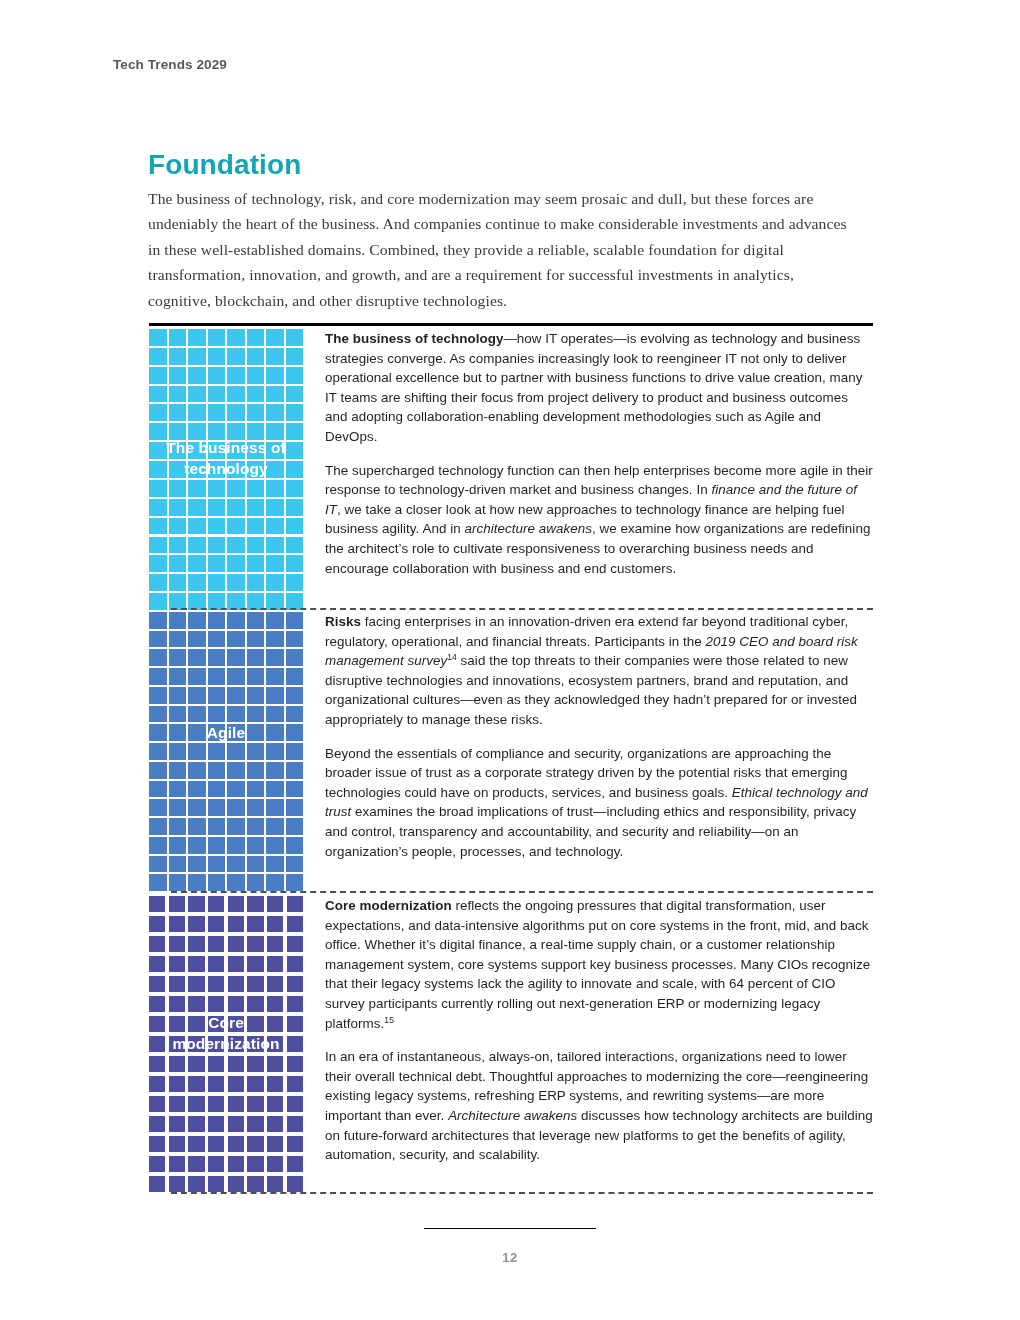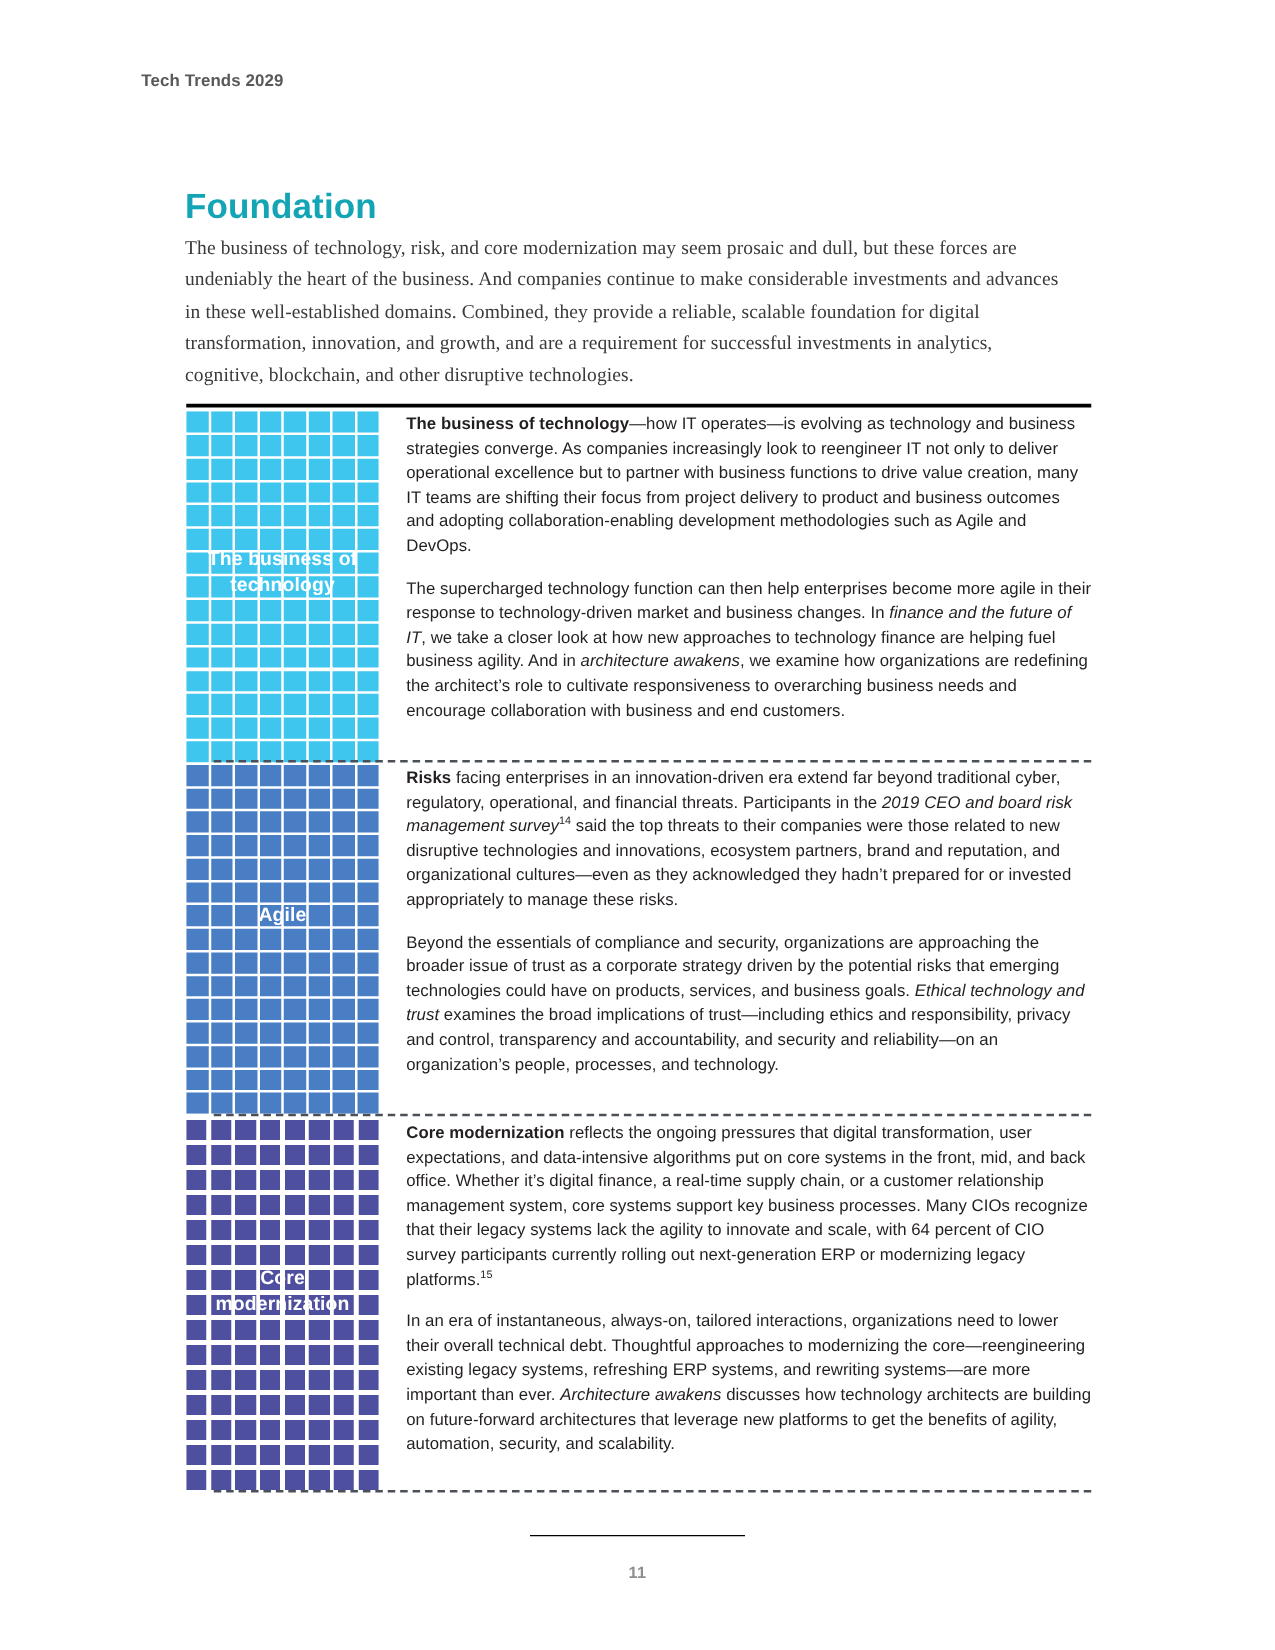--- a/index.html
+++ b/index.html
@@ -564,13 +564,13 @@
       <p><b>Core modernization</b><span> reflects the ongoing pressures that digital transformation, user expectations, and data-intensive algorithms put on core systems in the front, mid, and back office. Whether it’s digital finance, a real-time supply chain, or a customer relationship management system, core systems support key business processes. Many CIOs recognize that their legacy systems lack the agility to innovate and scale, with 64 percent of CIO survey participants currently rolling out next-generation ERP or modernizing legacy platforms.</span><sup>15</sup></p>
       <p><span>In an era of instantaneous, always-on, tailored interactions, organizations need to lower their overall technical debt. Thoughtful approaches to modernizing the core—reengineering existing legacy systems, refreshing ERP systems, and rewriting systems—are more important than ever. </span><i>Architecture awakens</i><span> discusses how technology architects are building on future-forward architectures that leverage new platforms to get the benefits of agility, automation, security, and scalability.</span></p>
     </div>
 </div>
 
 <div class="dashes" id="dash-0"></div>
 <div class="dashes" id="dash-1"></div>
 <div class="dashes" id="dash-2"></div>
 
 <div class="footer-rule"></div>
-<div class="folio">11</div>
+<div class="folio">12</div>
 
 </body></html>

